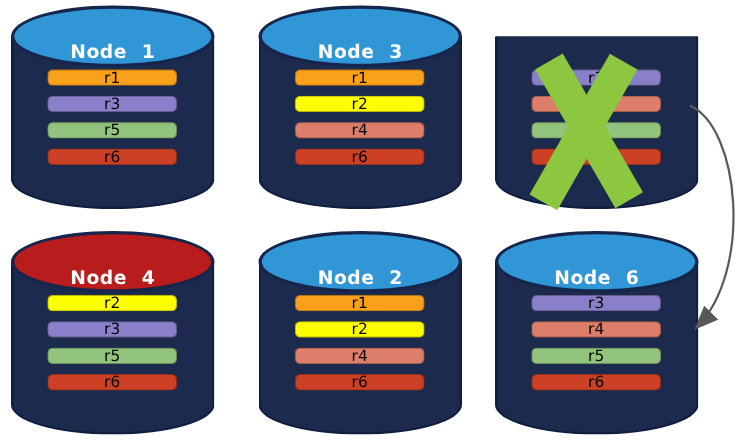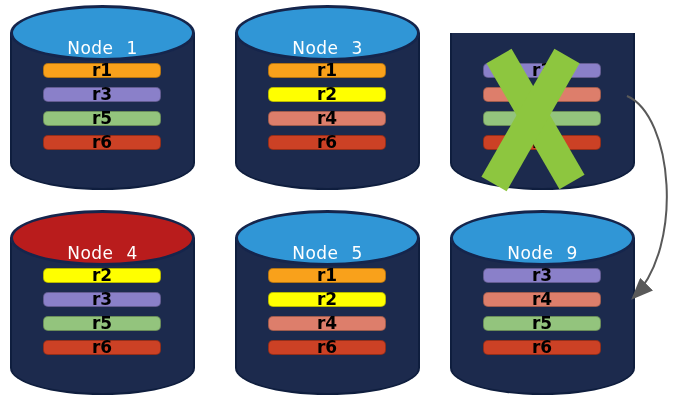--- a/index.html
+++ b/index.html
@@ -10,32 +10,32 @@
     position:absolute; left:0; right:0; top:28px; bottom:0;
     border:2px solid #0f1e3e; border-top:none; box-sizing:border-box;
     border-radius:0 0 92px 92px / 0 0 27px 27px;
   }
   .node-top {
     position:absolute; left:0; right:0; top:0; height:56px;
     border-radius:50%; border:3px solid #15254c; box-sizing:border-box;
     display:flex; align-items:center; justify-content:center;
   }
   .node-title {
-    color:#ffffff; font-weight:normal; font-size:17px; word-spacing:7px;
+    color:#ffffff; font-weight:bold; font-size:17px; word-spacing:7px;
     padding-top:3px; letter-spacing:0.5px;margin-top:26px;
   }
   .bars {
     position:absolute; left:33px; right:34px; top:58px;
     display:flex; flex-direction:column; gap:9px;
   }
   .bar {
     height:15px; border-radius:5px; box-sizing:border-box;
     border:1px solid rgba(0,0,0,0.28);
     display:flex; align-items:center; justify-content:center;
-    font-weight:bold; font-size:17px; color:#000000; line-height:1;
+    font-weight:normal; font-size:14px; color:#000000; line-height:1;
   }
   .overlay { position:absolute; left:0; top:0; pointer-events:none; }
   #arrow-layer { z-index:2; }
   #xmark-layer { z-index:3; }
 </style>
 </head>
 <body>
 
 <div id="canvas">
 
@@ -116,42 +116,42 @@
         </div>
       <div class="bar" style="background: rgb(204, 65, 37);">
           <span>r6</span>
         </div>
     </div>
   </div>
 
   <div class="node" style="left:235px;top:210px;">
     <div class="node-body" style="background: rgb(28, 42, 77);"></div>
     <div class="node-top" style="background: rgb(48, 150, 214);">
-      <span class="node-title">Node 5</span>
+      <span class="node-title">Node 2</span>
     </div>
     <div class="bars">
       <div class="bar" style="background: rgb(249, 161, 27);">
           <span>r1</span>
         </div>
       <div class="bar" style="background: rgb(255, 255, 0);">
           <span>r2</span>
         </div>
       <div class="bar" style="background: rgb(221, 126, 107);">
           <span>r4</span>
         </div>
       <div class="bar" style="background: rgb(204, 65, 37);">
           <span>r6</span>
         </div>
     </div>
   </div>
 
   <div class="node" style="left:450px;top:210px;">
     <div class="node-body" style="background: rgb(28, 42, 77);"></div>
     <div class="node-top" style="background: rgb(48, 150, 214);">
-      <span class="node-title">Node 9</span>
+      <span class="node-title">Node 6</span>
     </div>
     <div class="bars">
       <div class="bar" style="background: rgb(138, 128, 201);">
           <span>r3</span>
         </div>
       <div class="bar" style="background: rgb(221, 126, 107);">
           <span>r4</span>
         </div>
       <div class="bar" style="background: rgb(147, 196, 125);">
           <span>r5</span>

